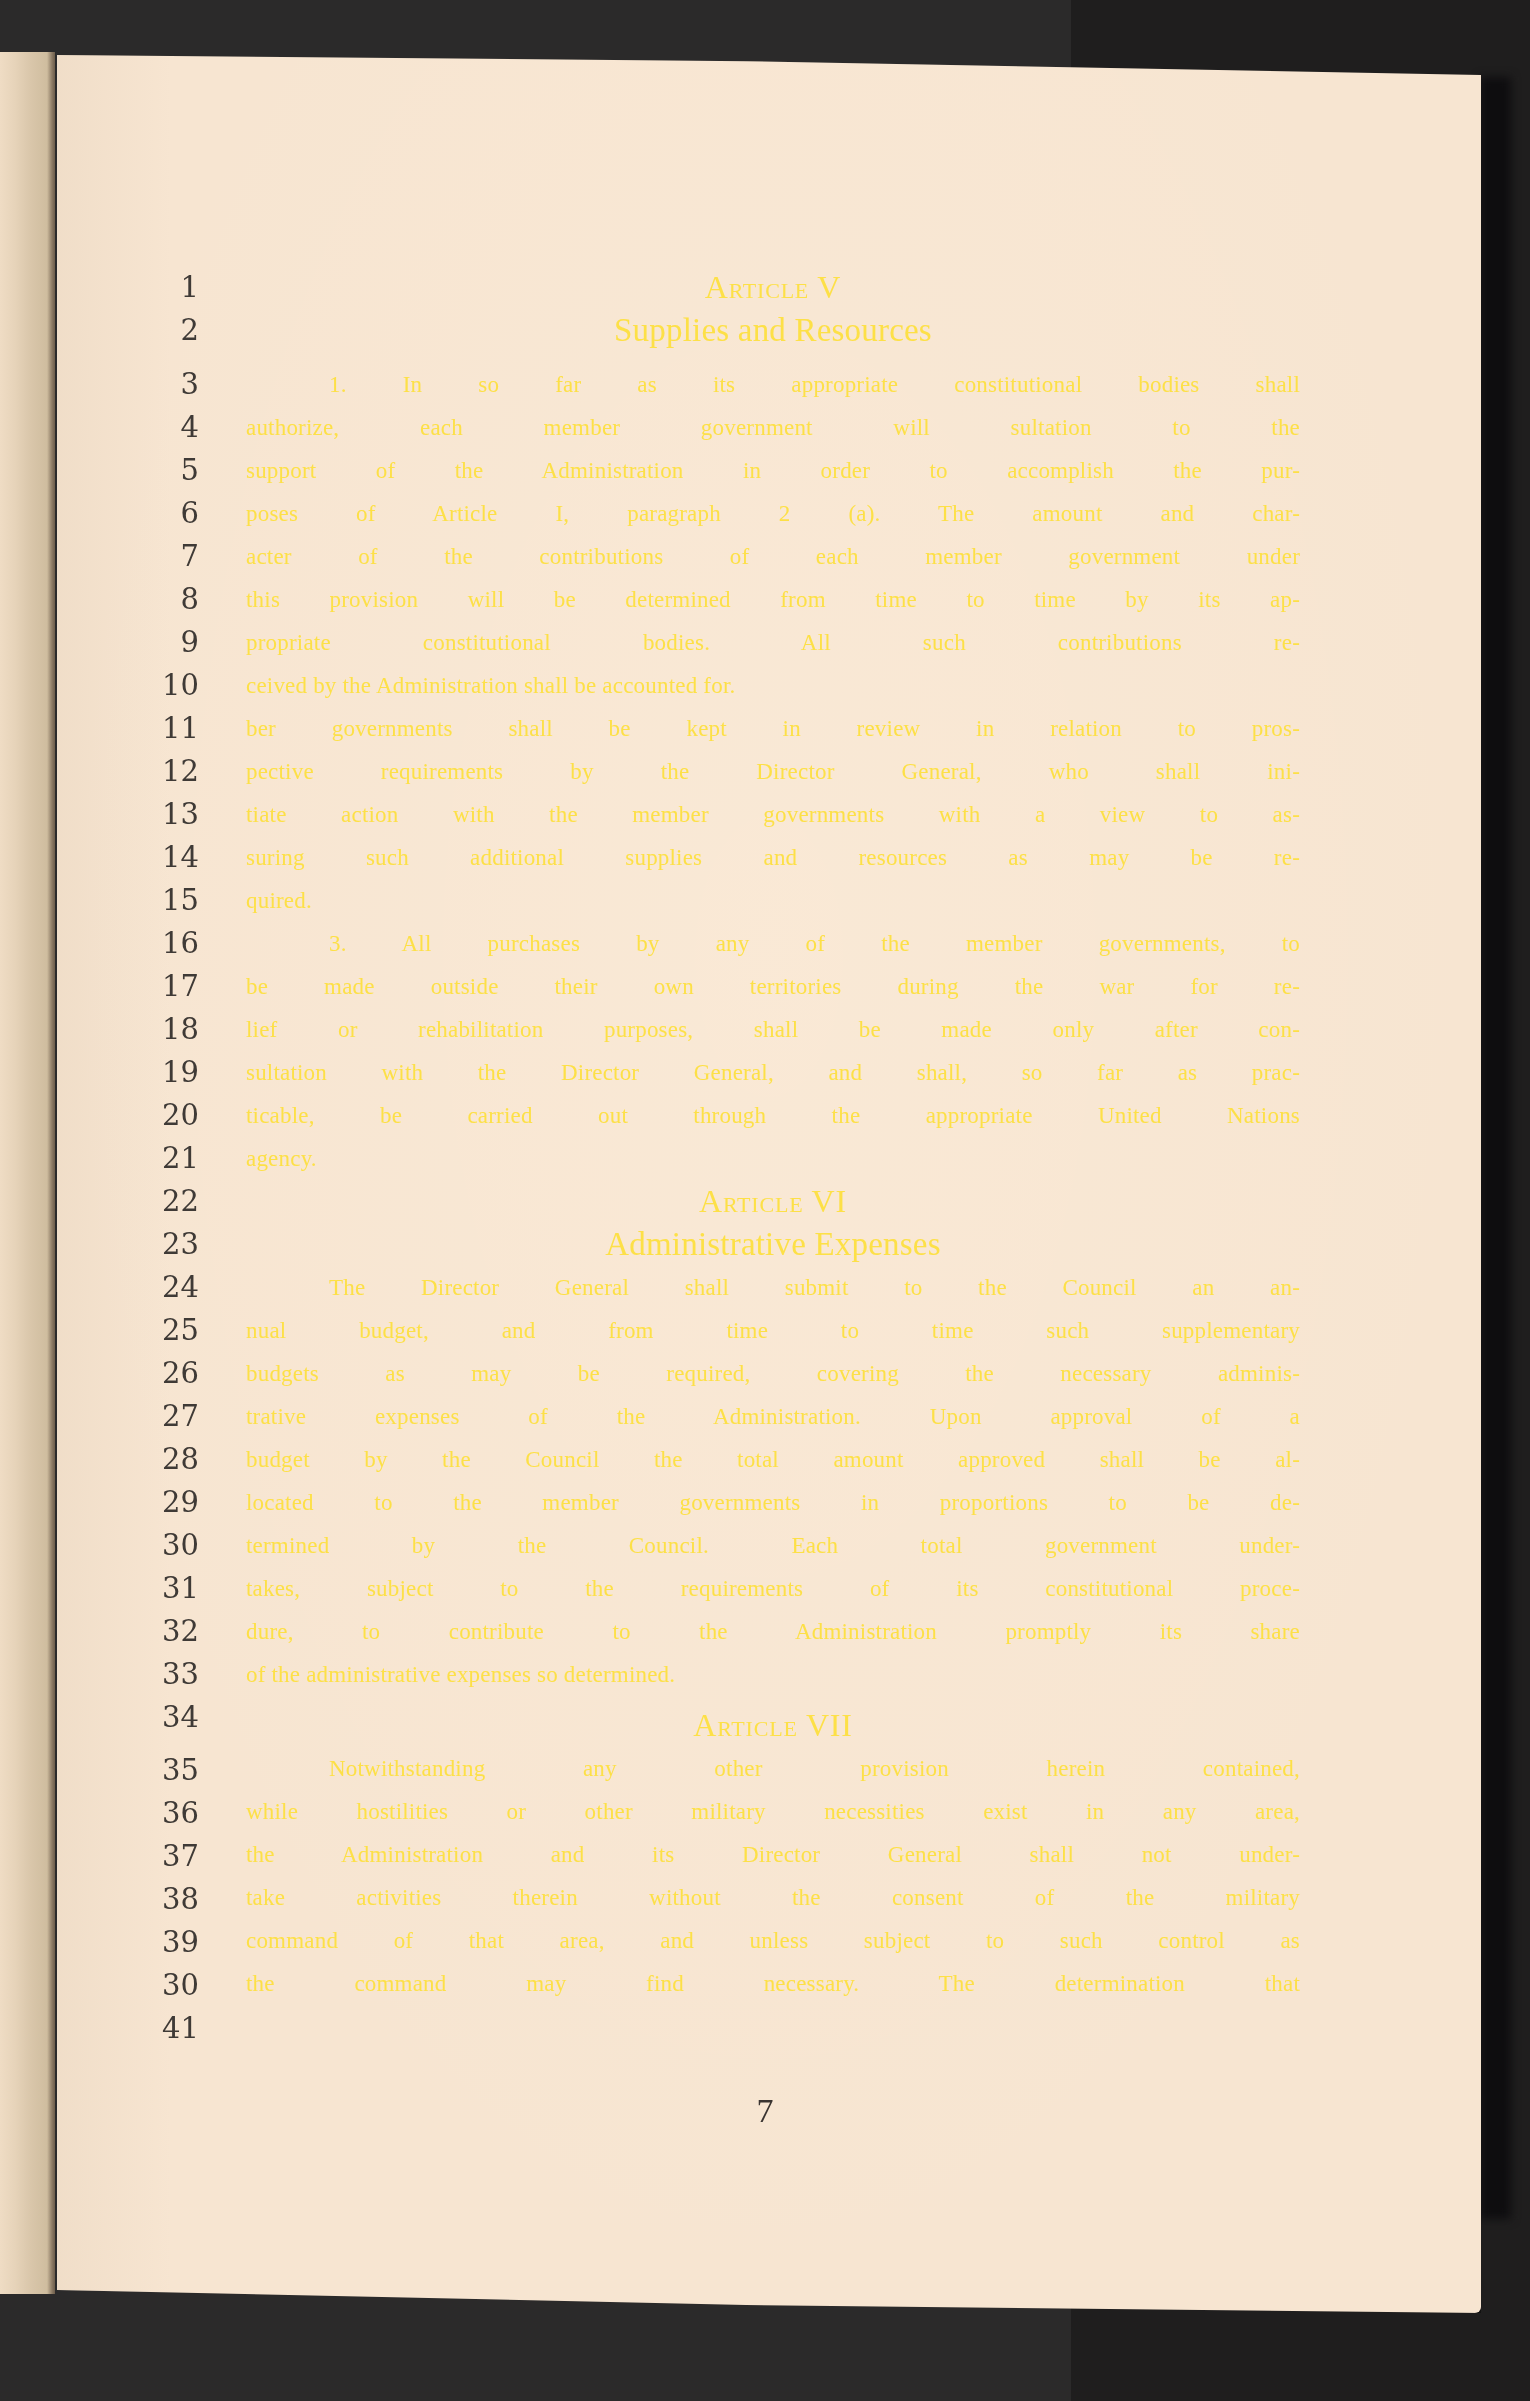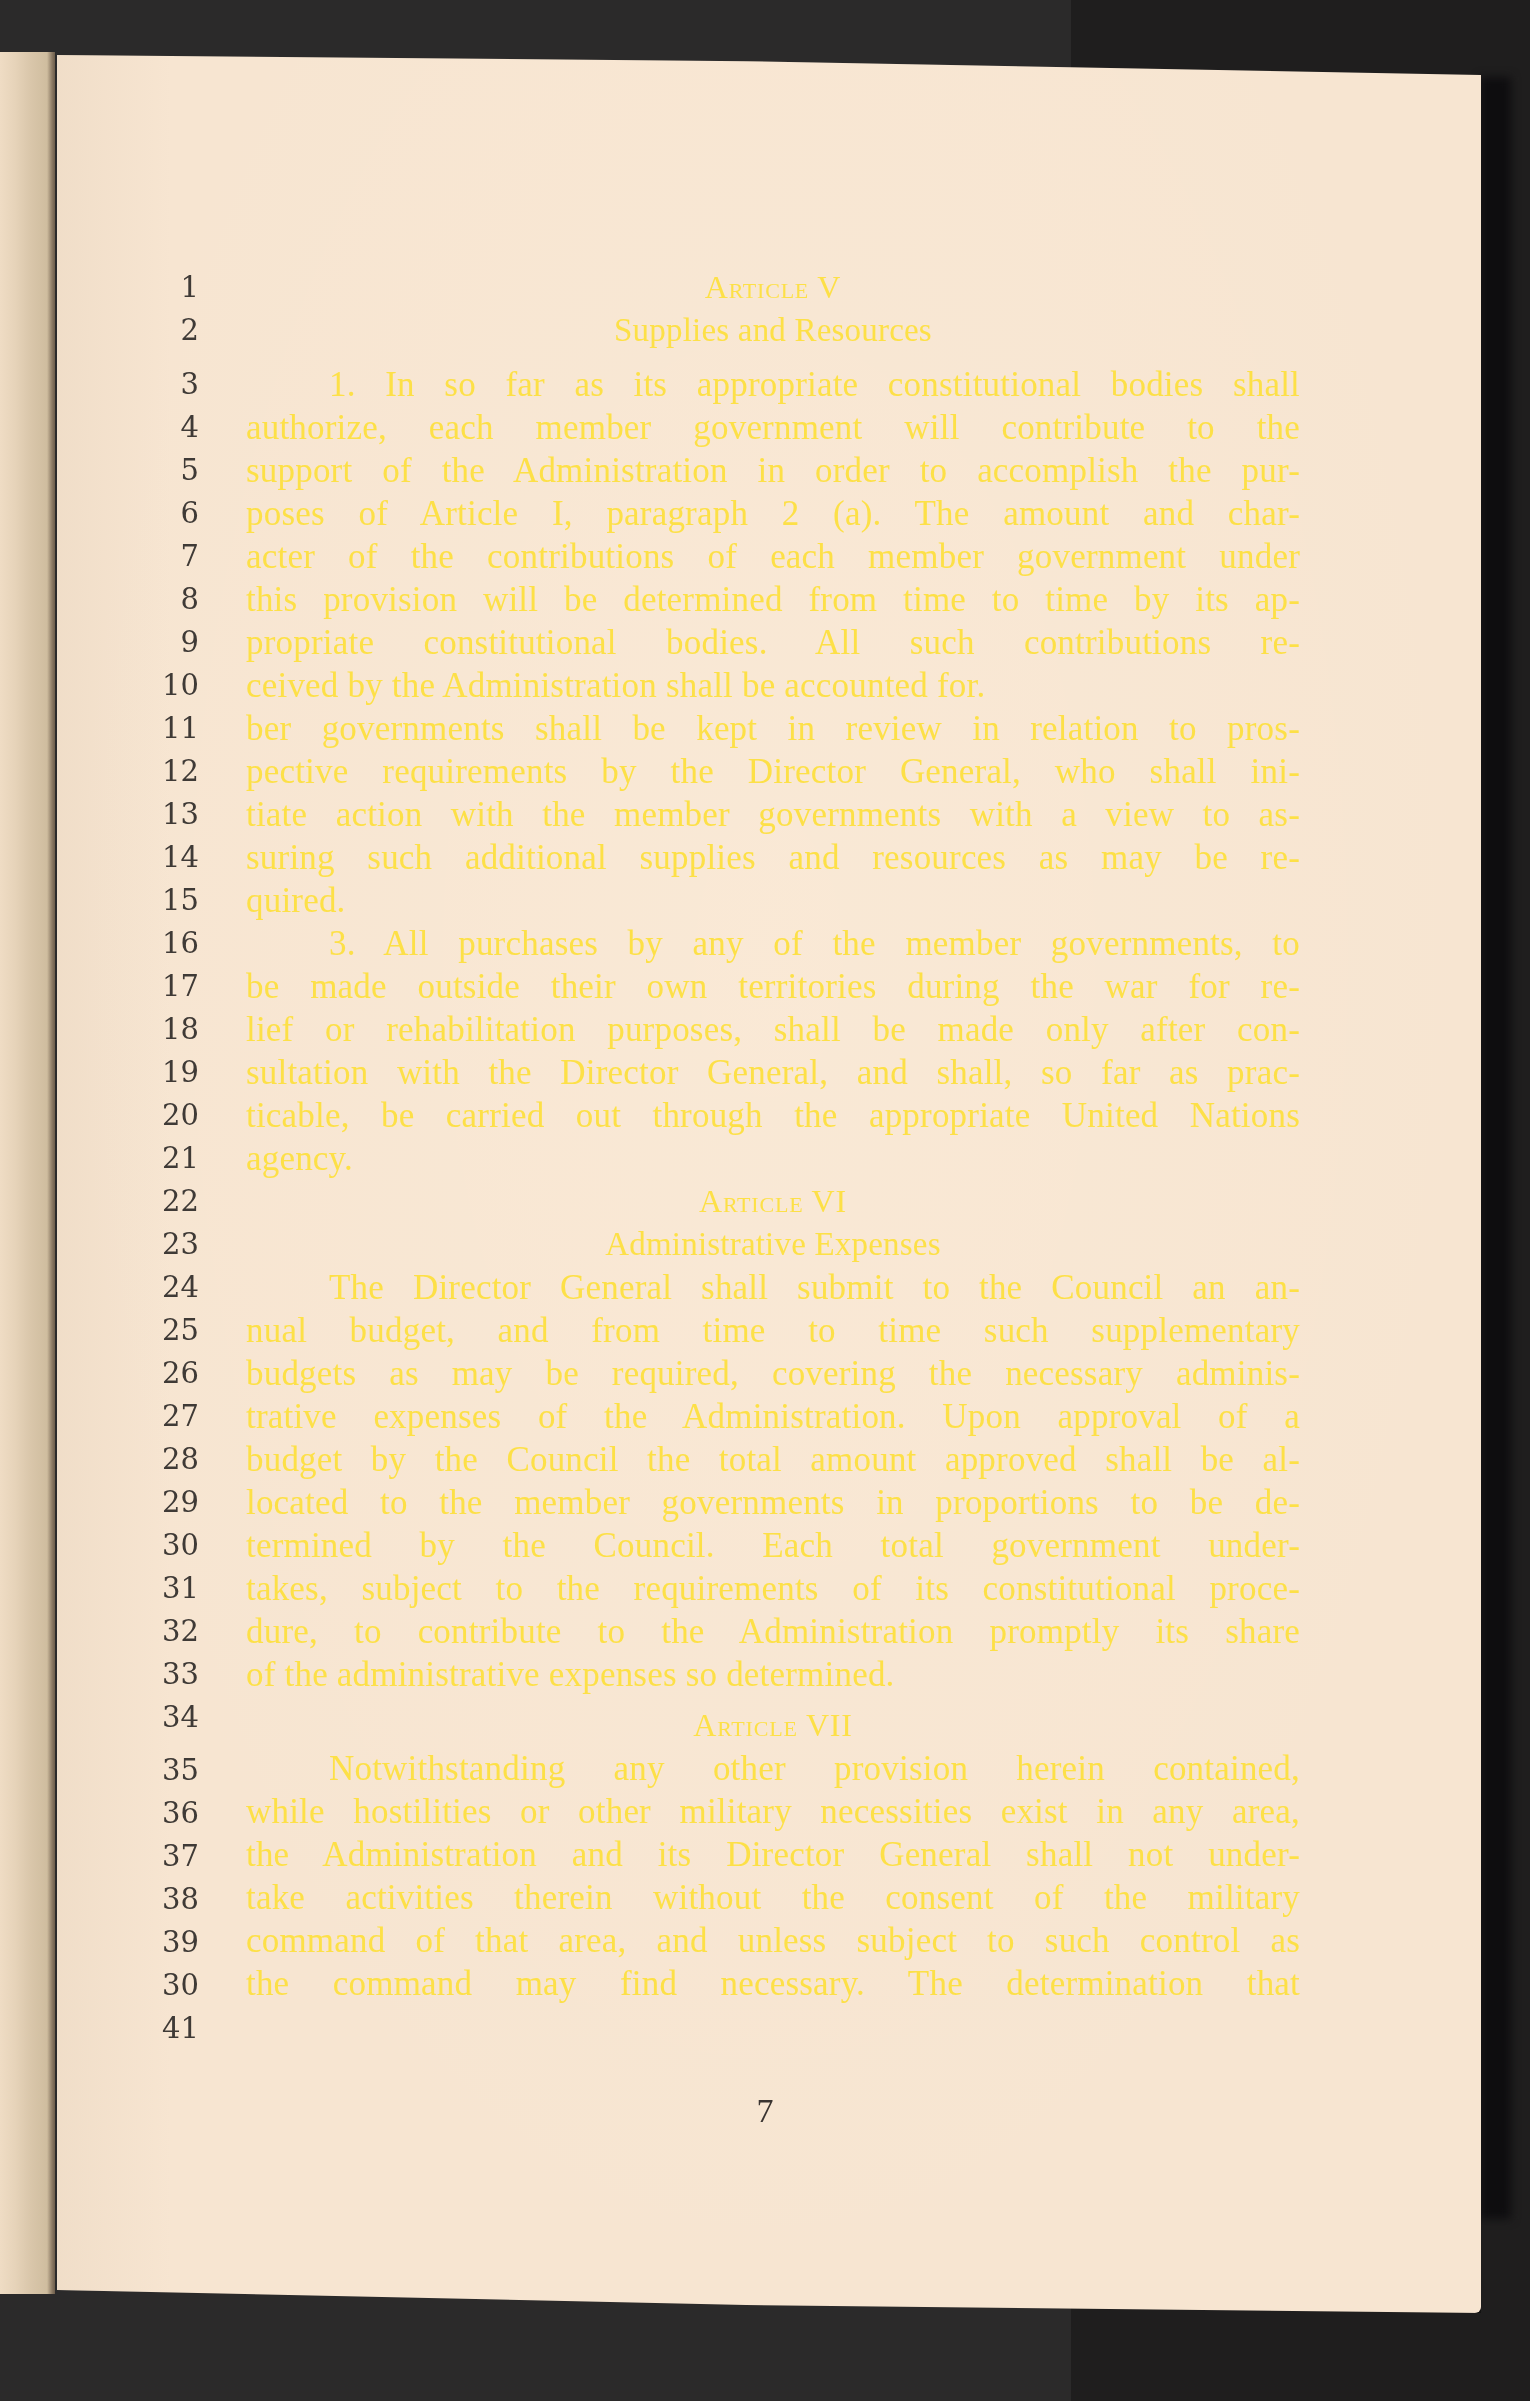--- a/index.html
+++ b/index.html
@@ -73,21 +73,21 @@
       position: absolute;
       left: 246px;
       top: 266px;
       width: 1054px;
       color: #fde047;
       font-family: "Liberation Serif", "DejaVu Serif", serif;
     }
     .tl {
       height: 43px;
       line-height: 43px;
-      font-size: 35px;
+      font-size: 23px;
       white-space: nowrap;
       text-align: justify;
       text-align-last: justify;
       letter-spacing: 0.2px;
     }
     .tl.last {
       text-align-last: left;
     }
     .tl.indent {
       padding-left: 83px;
@@ -166,21 +166,21 @@
     <div class="ln">38</div>
     <div class="ln">39</div>
     <div class="ln">30</div>
     <div class="ln">41</div>
   </div>
 
 <div class="text-block" id="text-block">
     <div class="tl heading">Article V</div>
     <div class="tl subheading">Supplies and Resources</div>
     <div class="tl indent" style="margin-top: 10.7px;">1. In so far as its appropriate constitutional bodies shall</div>
-    <div class="tl">authorize, each member government will contribute to the</div>
+    <div class="tl">authorize, each member government will sultation to the</div>
     <div class="tl">support of the Administration in order to accomplish the pur-</div>
     <div class="tl">poses of Article I, paragraph 2 (a).  The amount and char-</div>
     <div class="tl">acter of the contributions of each member government under</div>
     <div class="tl">this provision will be determined from time to time by its ap-</div>
     <div class="tl">propriate constitutional bodies.  All such contributions re-</div>
     <div class="tl last">ceived by the Administration shall be accounted for.</div>
     <div class="tl">ber governments shall be kept in review in relation to pros-</div>
     <div class="tl">pective requirements by the Director General, who shall ini-</div>
     <div class="tl">tiate action with the member governments with a view to as-</div>
     <div class="tl">suring such additional supplies and resources as may be re-</div>

